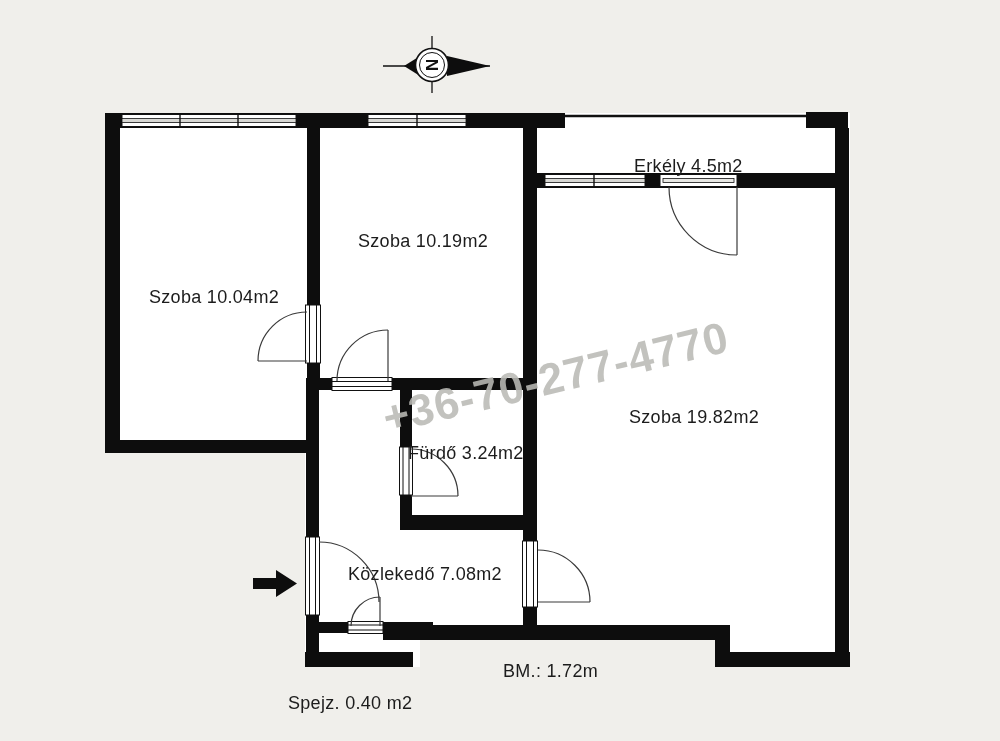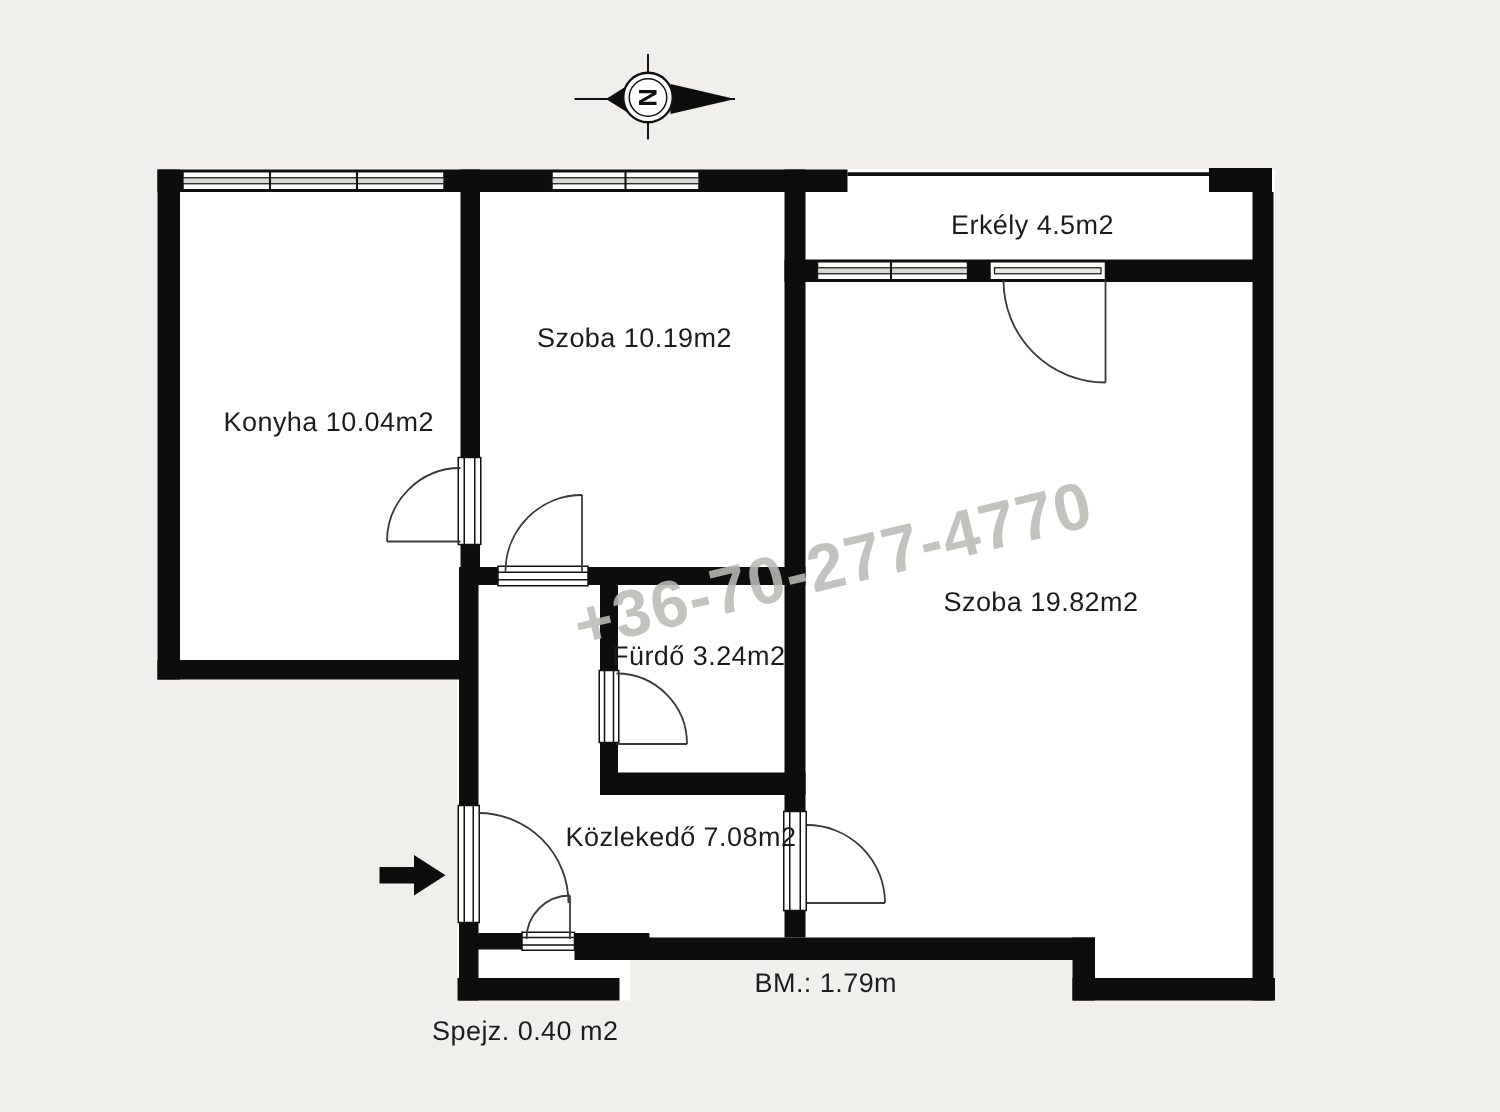--- a/index.html
+++ b/index.html
@@ -4,21 +4,21 @@
 <style>
   html,body{margin:0;padding:0;}
   body{font-family:"Liberation Sans", sans-serif;}
   .plan{
     position:relative;width:1000px;height:741px;overflow:hidden;
     background:#f0efeb;
   }
   .plan svg{position:absolute;left:0;top:0;}
   .lbl{
     position:absolute;font-size:18px;color:#1c1c1c;line-height:1;
-    letter-spacing:.3px;white-space:nowrap;
+    letter-spacing:.3px;white-space:nowrap;margin-top:16px;
   }
   .watermark{
     position:absolute;left:378px;top:346px;width:410px;height:50px;
     font-size:44px;font-weight:bold;letter-spacing:1px;white-space:nowrap;
     color:rgba(186,185,181,0.88);
     transform:rotate(-13.5deg);transform-origin:center center;
     pointer-events:none;z-index:5;
   }
 </style>
 </head>
@@ -141,23 +141,23 @@
       <text x="432" y="71" text-anchor="middle" font-size="17" font-weight="bold" fill="#111" transform="rotate(90 432 65)">N</text>
     </g>
 
     <g fill="#0d0d0d">
       <polygon points="253,578 276,578 276,570 297,583.5 276,597 276,589 253,589"></polygon>
     </g>
   </svg>
 
   <div class="lbl" style="left:634px;top:141px">Erkély 4.5m2</div>
   <div class="lbl" style="left:358px;top:216px">Szoba 10.19m2</div>
-  <div class="lbl" style="left:149px;top:272px">Konyha 10.04m2</div>
+  <div class="lbl" style="left:149px;top:272px">Szoba 10.04m2</div>
   <div class="lbl" style="left:629px;top:392px">Szoba 19.82m2</div>
   <div class="lbl" style="left:408px;top:428px">Fürdő 3.24m2</div>
-  <div class="lbl" style="left:377px;top:549px">Közlekedő 7.08m2</div>
+  <div class="lbl" style="left:348px;top:549px">Közlekedő 7.08m2</div>
   <div class="lbl" style="left:288px;top:678px">Spejz. 0.40 m2</div>
 
-  <div class="lbl" style="left:503px;top:646px">BM.: 1.79m</div>
+  <div class="lbl" style="left:503px;top:646px">BM.: 1.72m</div>
 
   <div class="watermark">+36-70-277-4770</div>
 
 </div>
 
 </body></html>

